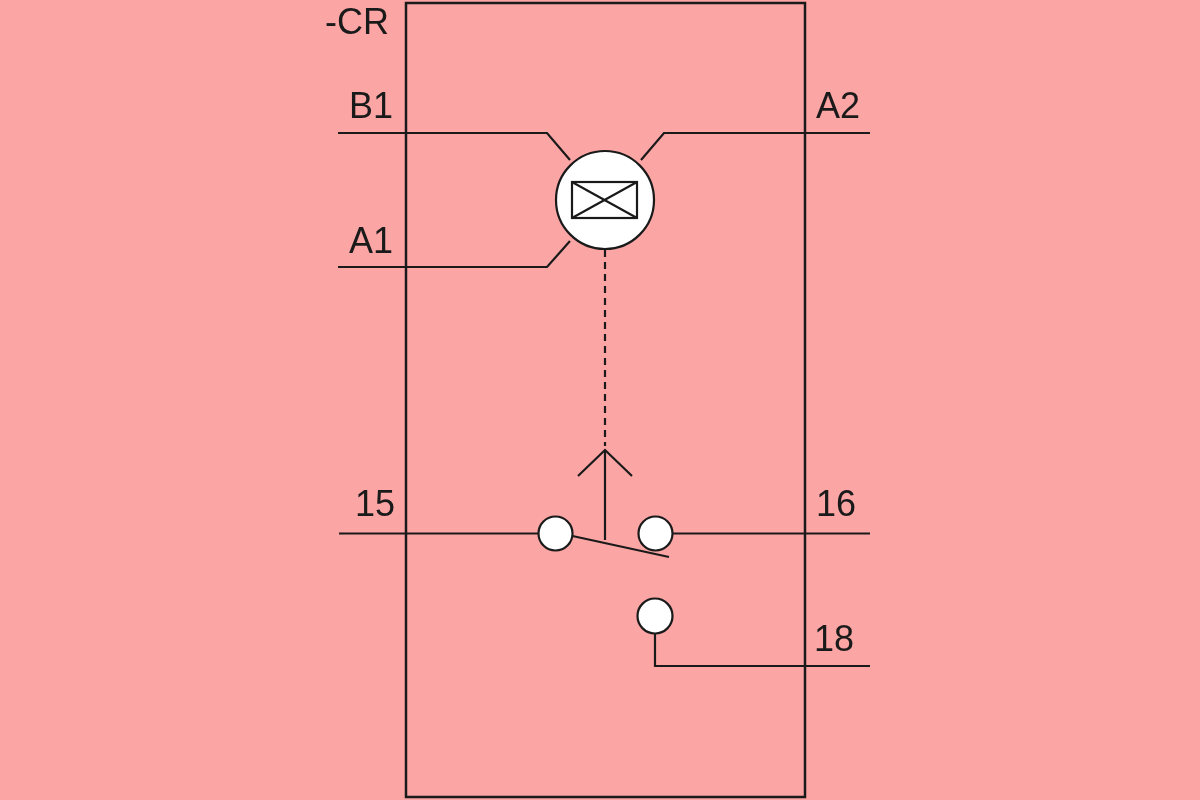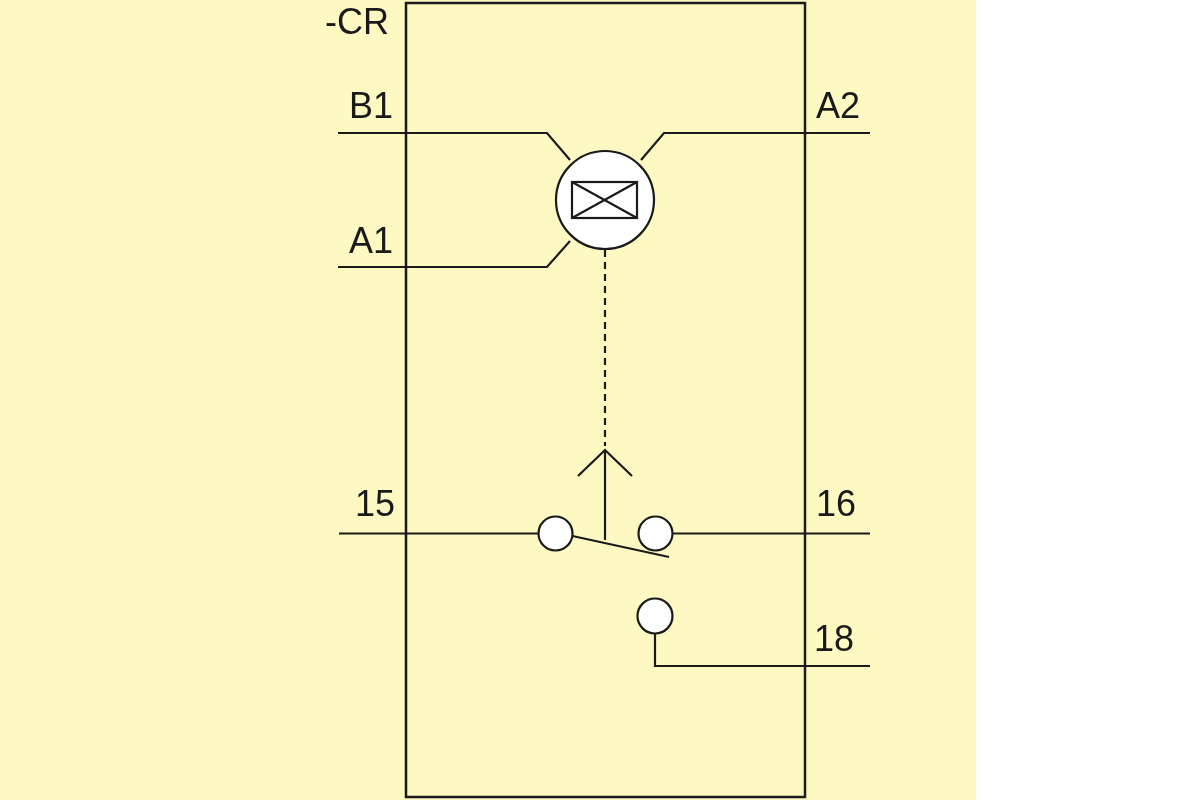--- a/index.html
+++ b/index.html
@@ -2,23 +2,23 @@
 <html><head>
 <meta charset="utf-8">
 <style>
   html, body {
     margin: 0;
     padding: 0;
     background: #ffffff;
   }
   .canvas {
     position: relative;
-    width: 976px;
+    width: 1200px;
     height: 800px;
-    background: #fef9c3;
+    background: #fca5a5;
     overflow: hidden;
     font-family: "Liberation Sans", sans-serif;
   }
   svg text {
     font-family: "Liberation Sans", sans-serif;
     font-size: 36px;
     fill: #1a1a1a;
   }
 </style>
 </head>

